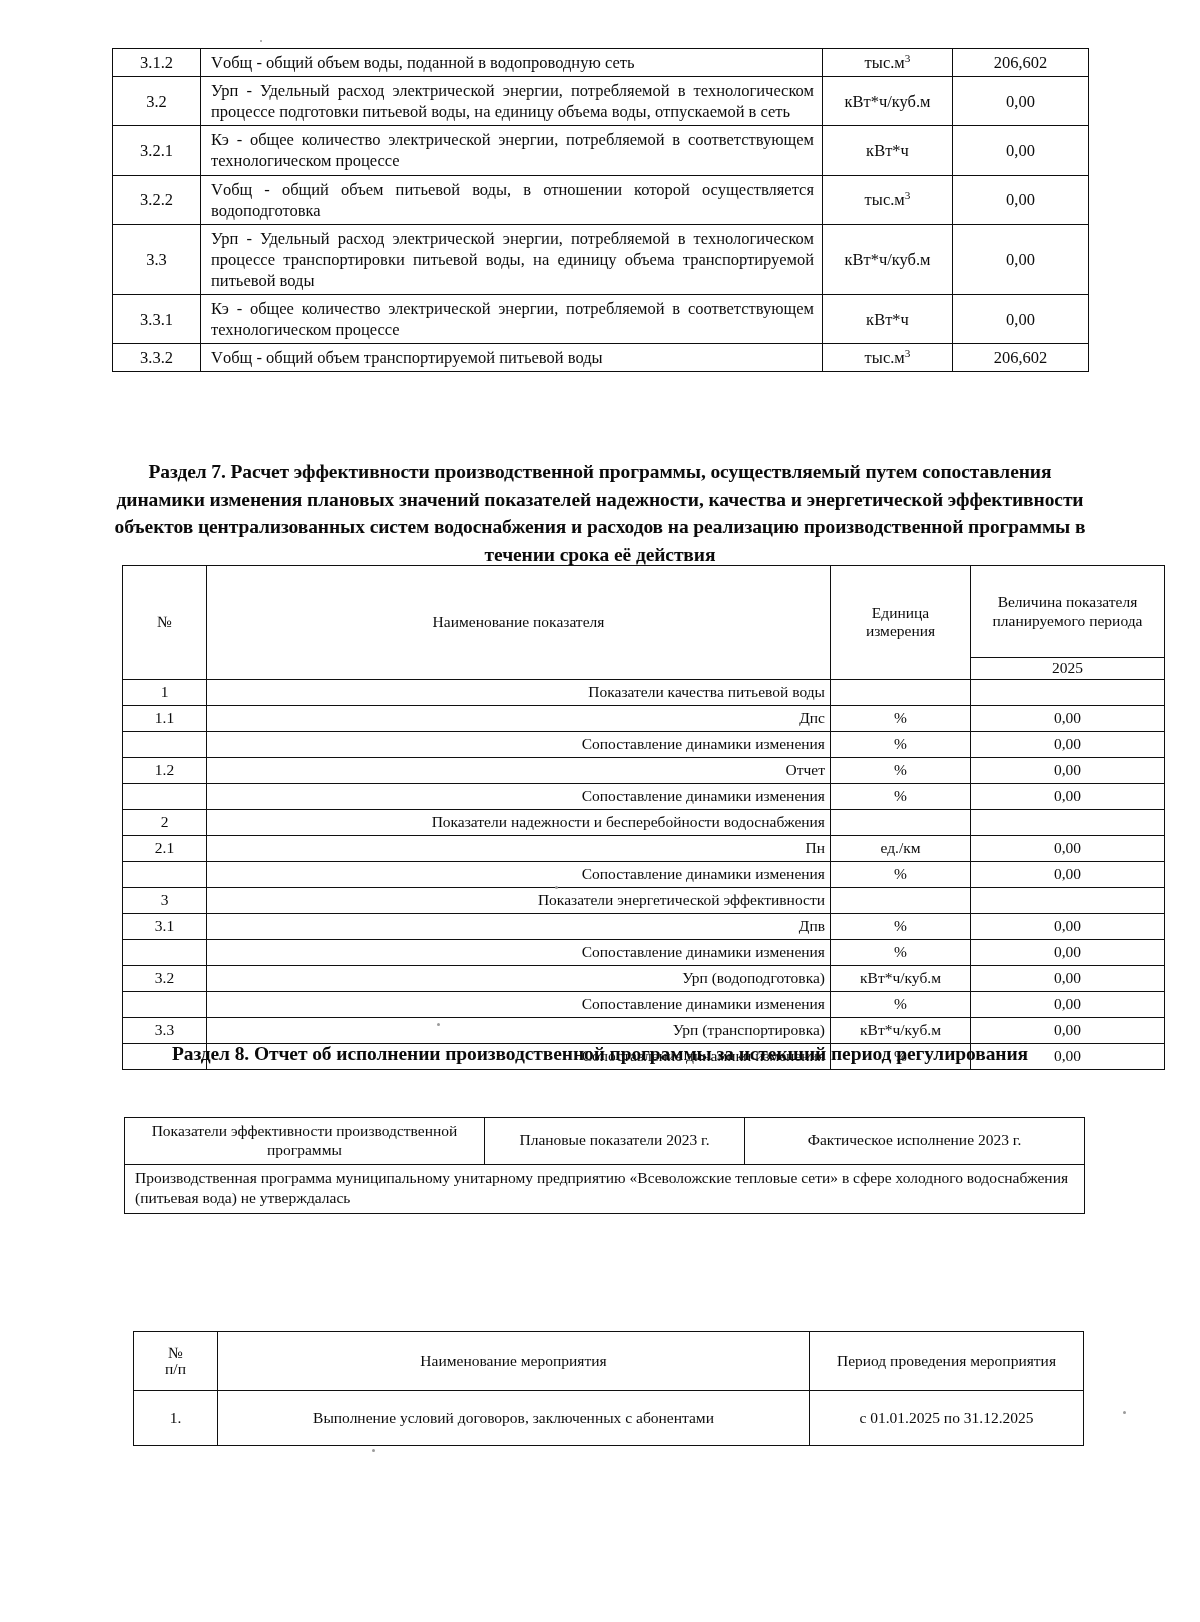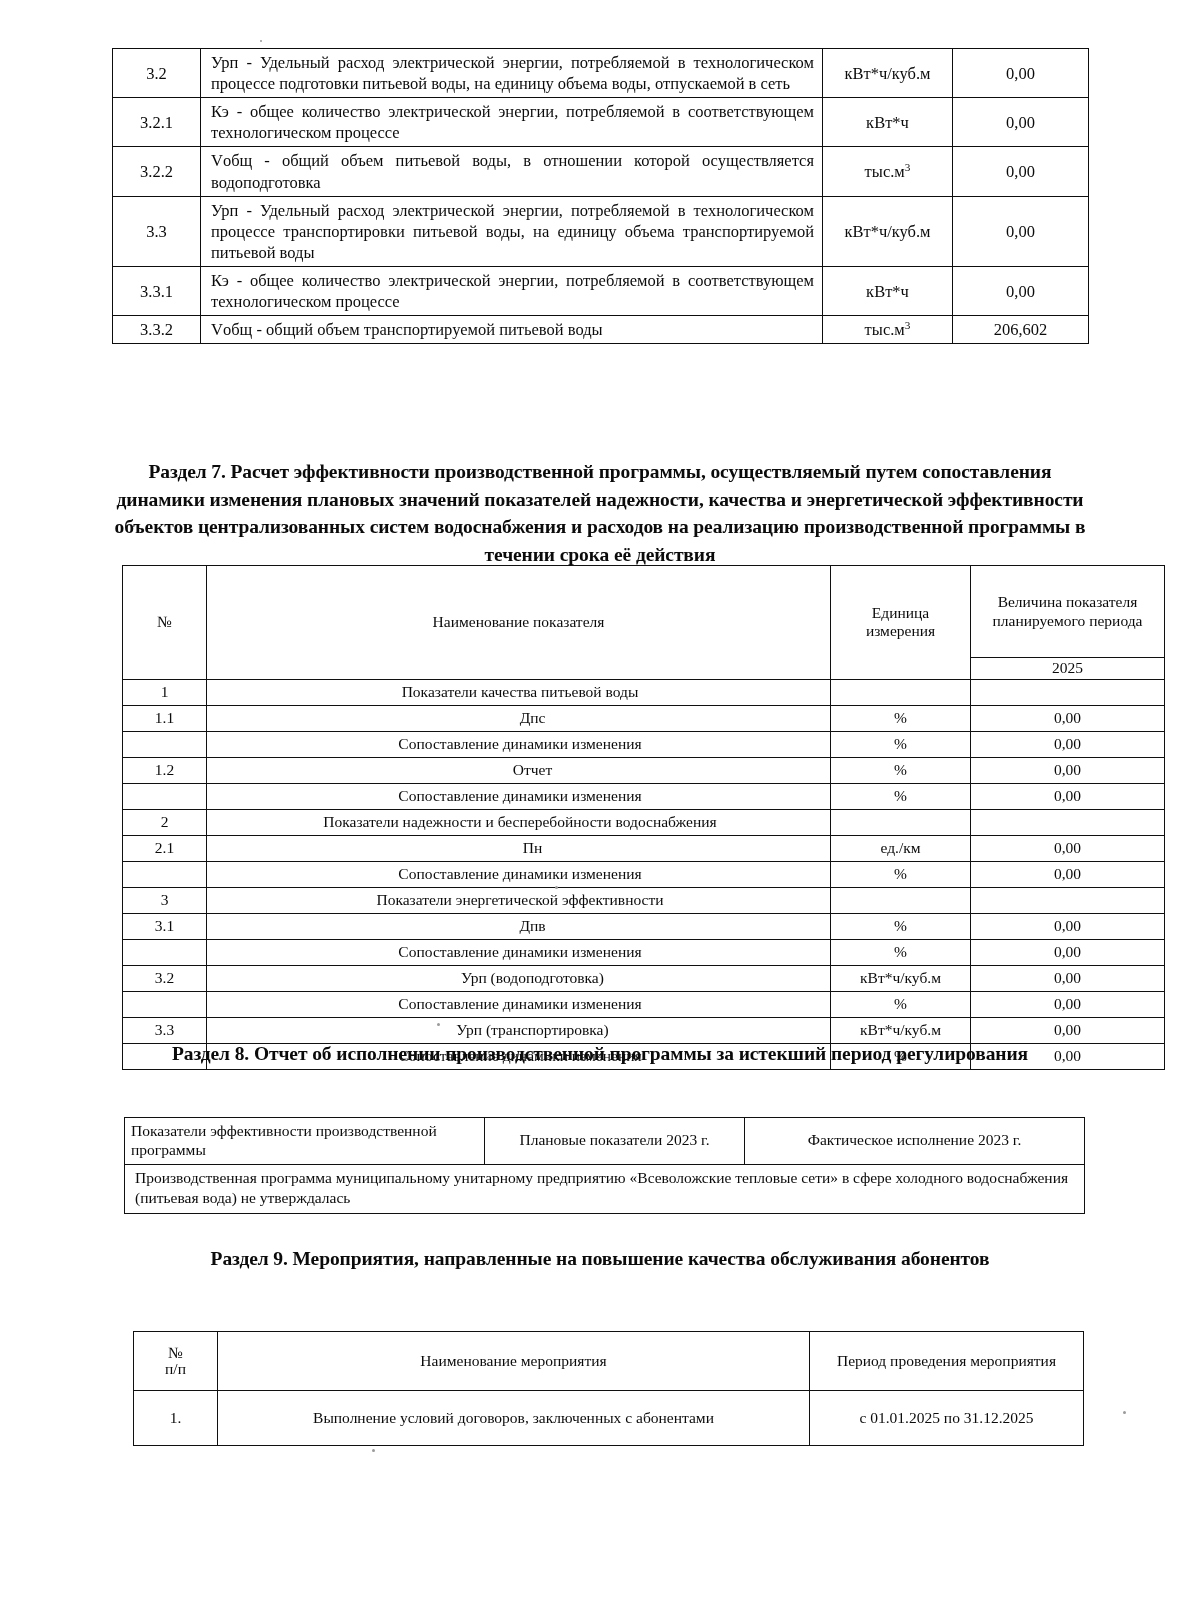--- a/index.html
+++ b/index.html
@@ -72,39 +72,39 @@
     width: 963px;
     font-size: 15.5px;
     line-height: 1.2;
   }
   .tbl-sec7 td { border: 1.3px solid #101010; padding: 1px 5px; }
   .tbl-sec7 .h-no    { width: 84px;  text-align: center; }
   .tbl-sec7 .h-name  { width: 624px; text-align: center; }
   .tbl-sec7 .h-unit  { width: 140px; text-align: center; }
   .tbl-sec7 .h-val   { width: 194px; text-align: center; }
   .tbl-sec7 td.num   { text-align: center; }
-  .tbl-sec7 td.name  { text-align: center; padding-left: 8px; }
+  .tbl-sec7 td.name  { text-align: right; padding-left: 8px; }
   .tbl-sec7 td.name.indent { padding-left: 33px; }
   .tbl-sec7 td.unit  { text-align: center; }
   .tbl-sec7 td.val   { text-align: center; }
   .tbl-sec7 .hdr-big { height: 92px; }
   .tbl-sec7 .hdr-year{ text-align: center; }
   .tbl-sec7 tbody tr { height: 26px; }
 
   
   .tbl-sec8 {
     position: absolute;
     left: 124px;
     top: 1117px;
     width: 960px;
     font-size: 15.5px;
     line-height: 1.22;
   }
   .tbl-sec8 td { border: 1.4px solid #101010; padding: 4px 6px; }
-  .tbl-sec8 .c1 { width: 360px; text-align: left; }
+  .tbl-sec8 .c1 { width: 360px; text-align: center; }
   .tbl-sec8 .c2 { width: 260px; text-align: center; }
   .tbl-sec8 .c3 { width: 340px; text-align: center; }
   .tbl-sec8 .full { text-align: left; padding: 3px 8px 5px 10px; line-height: 1.3; }
 
   
   .tbl-sec9 {
     position: absolute;
     left: 133px;
     top: 1331px;
     width: 950px;
@@ -129,20 +129,26 @@
 
   <table class="tbl-sec6">
     <colgroup>
         <col class="c-no">
         <col class="c-name">
         <col class="c-unit">
         <col class="c-val">
       </colgroup>
     <tbody>
 
+      <tr>
+        <td class="c-no">3.1.2</td>
+        <td class="c-name">Vобщ - общий объем  воды, поданной в водопроводную сеть</td>
+        <td class="c-unit"><span>тыс.м</span><sup>3</sup></td>
+        <td class="c-val">206,602</td>
+      </tr>
 
       <tr>
         <td class="c-no">3.2</td>
         <td class="c-name just">Урп - Удельный расход электрической энергии, потребляемой в технологическом процессе подготовки питьевой воды, на единицу объема воды, отпускаемой в сеть</td>
         <td class="c-unit"><span>кВт*ч/куб.м</span><sup></sup></td>
         <td class="c-val">0,00</td>
       </tr>
 
       <tr>
         <td class="c-no">3.2.1</td>
@@ -309,21 +315,20 @@
         <td class="c1">Показатели эффективности производственной программы</td>
         <td class="c2">Плановые показатели 2023 г.</td>
         <td class="c3">Фактическое исполнение 2023 г.</td>
       </tr>
       <tr>
         <td class="full" colspan="3">Производственная программа муниципальному унитарному предприятию «Всеволожские тепловые сети»  в сфере холодного водоснабжения (питьевая вода) не утверждалась</td>
       </tr>
     </tbody>
   </table>
 
-  <div class="sec-head" id="sec9-head">Раздел 9.  Мероприятия, направленные на повышение качества обслуживания абонентов</div>
 
   <table class="tbl-sec9">
     <colgroup>
         <col class="c-np">
         <col class="c-ev">
         <col class="c-pr">
       </colgroup>
     <tbody>
       <tr class="hdr">
         <td class="c-np np">

